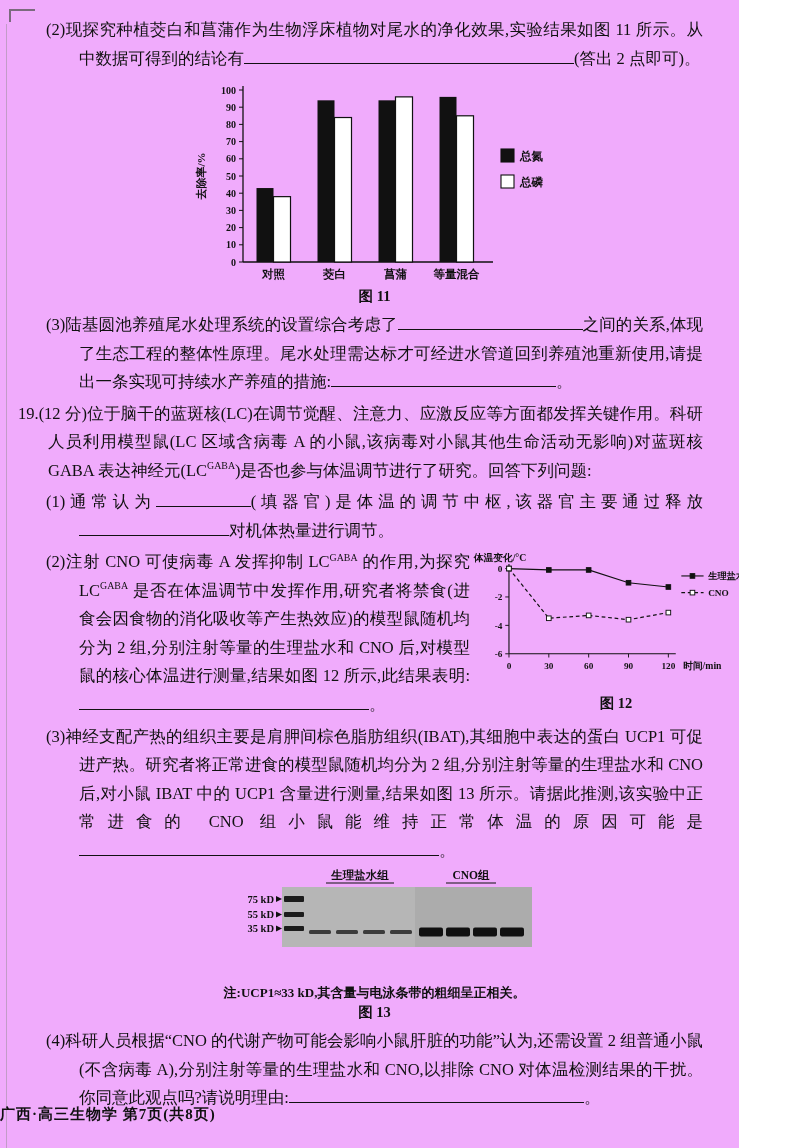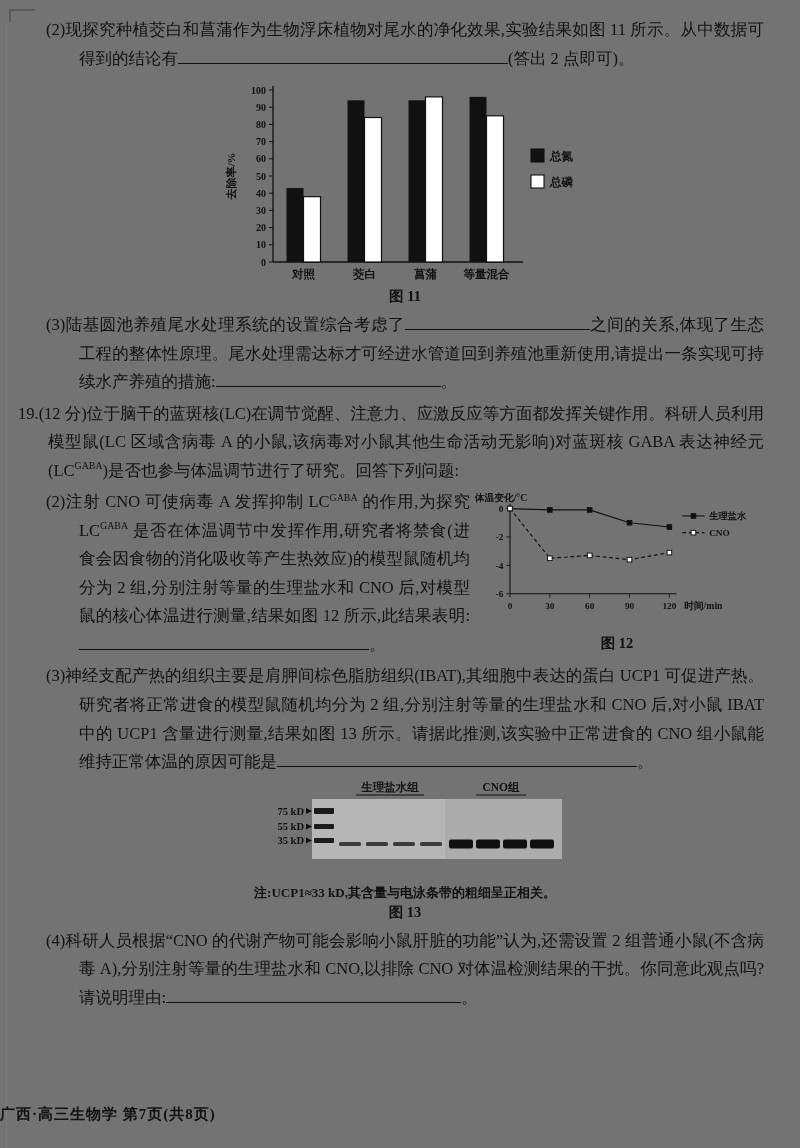--- a/index.html
+++ b/index.html
@@ -2,37 +2,37 @@
 <html><head>
 <meta charset="utf-8">
 <style>
   * { box-sizing: border-box; }
   html,body { margin:0; padding:0; }
   body {
     width:800px; background:#ffffff; color:#111;
     font-family:"Liberation Serif","DejaVu Serif",serif;
   }
   .sheet {
-    position:relative; width:800px; height:1148px;
-    padding:16px 36px 0 46px; overflow:hidden; background:#737373;
+    position:relative; width:739px; height:1148px;
+    padding:16px 36px 0 46px; overflow:hidden; background:#f0abfc;
   }
   .corner-mark{ position:absolute; left:9px; top:9px; width:26px; height:13px;
     border-top:2px solid #555; border-left:2px solid #555; opacity:.75; }
   .edge-line{ position:absolute; left:6px; top:24px; bottom:0; width:1px; background:#8a8a8a; opacity:.45; }
   .para { font-size:16.5px; line-height:1.73; text-align:justify; margin:0 0 3px 0; }
   .hang { padding-left:33px; text-indent:-33px; }
   .q19head { margin-left:-28px; padding-left:30px; text-indent:-30px; }
   sup { font-size:.6em;margin-top:32px; }
   .blank { display:inline-block; height:1em; border-bottom:1.2px solid #111; }
   .figure { margin:3px 0 5px; text-align:center; }
   .caption { font-size:14.5px; font-weight:700; margin-top:1px;text-align:center; }
   .row { display:flex; align-items:flex-start; }
   .coltext { flex:0 0 424px; }
   .figright { flex:1; margin:2px 0 0 0; }
-  .blot-note { font-size:13px; font-weight:700; margin-top:8px; }
+  .blot-note { font-size:13px; font-weight:700; margin-top:20px; }
   .footer { position:absolute; left:0; right:0; bottom:24px; text-align:left;
     font-size:15px; font-weight:700; letter-spacing:1px; }
   svg text { font-family:"Liberation Serif","DejaVu Serif",serif; }
 </style>
 </head>
 <body>
 
 <div class="sheet">
   <div class="corner-mark"></div>
   <div class="edge-line"></div>
@@ -83,20 +83,21 @@
         <rect x="310" y="99" width="13" height="13" fill="#ffffff" stroke="#111" stroke-width="1.1"></rect>
         <text x="329" y="110" font-size="11.5" fill="#111" font-weight="600">总磷</text>
       </svg>
     <figcaption class="caption">图 11</figcaption>
   </figure>
 
   <div class="para hang">(3)陆基圆池养殖尾水处理系统的设置综合考虑了<span class="blank" style="width: 185px;"></span>之间的关系,体现了生态工程的整体性原理。尾水处理需达标才可经进水管道回到养殖池重新使用,请提出一条实现可持续水产养殖的措施:<span class="blank" style="width: 225px;"></span>。</div>
 
   <div class="para q19head">19.(12 分)位于脑干的蓝斑核(LC)在调节觉醒、注意力、应激反应等方面都发挥关键作用。科研人员利用模型鼠(LC 区域含病毒 A 的小鼠,该病毒对小鼠其他生命活动无影响)对蓝斑核 GABA 表达神经元(LC<sup>GABA</sup>)是否也参与体温调节进行了研究。回答下列问题:</div>
 
+  <div class="para hang">(1)通常认为<span class="blank" style="width: 95px;"></span>(填器官)是体温的调节中枢,该器官主要通过释放<span class="blank" style="width: 150px;"></span>对机体热量进行调节。</div>
 
   <div class="row">
     <div class="para hang coltext">(2)注射 CNO 可使病毒 A 发挥抑制 LC<sup>GABA</sup> 的作用,为探究 LC<sup>GABA</sup> 是否在体温调节中发挥作用,研究者将禁食(进食会因食物的消化吸收等产生热效应)的模型鼠随机均分为 2 组,分别注射等量的生理盐水和 CNO 后,对模型鼠的核心体温进行测量,结果如图 12 所示,此结果表明:<span class="blank" style="width: 290px;"></span>。</div>
     <figure class="figure figright">
       <svg id="fig12-svg" viewBox="0 0 315 150" width="292" height="139">
           <text x="4" y="12" font-size="10.5" fill="#111" font-weight="600">体温变化/°C</text>
           <line x1="42" y1="15" x2="42" y2="112" stroke="#111" stroke-width="1.2"></line>
           <line x1="42" y1="112" x2="222" y2="112" stroke="#111" stroke-width="1.2"></line>
           <line x1="38" y1="20" x2="42" y2="20" stroke="#111" stroke-width="1"></line>
           <text x="35" y="23.5" font-size="10" fill="#111" text-anchor="end" font-weight="600">0</text>

